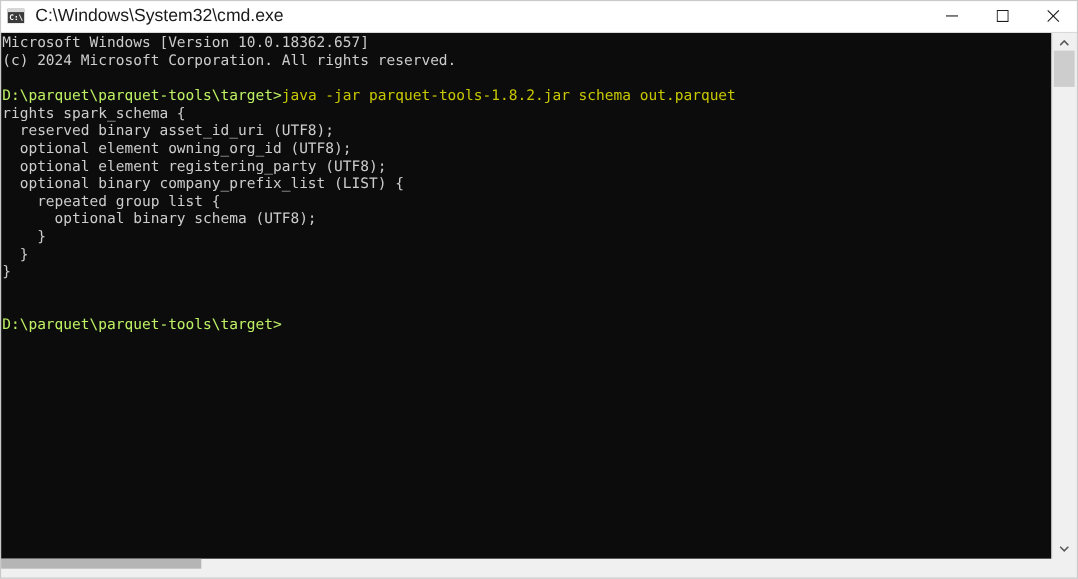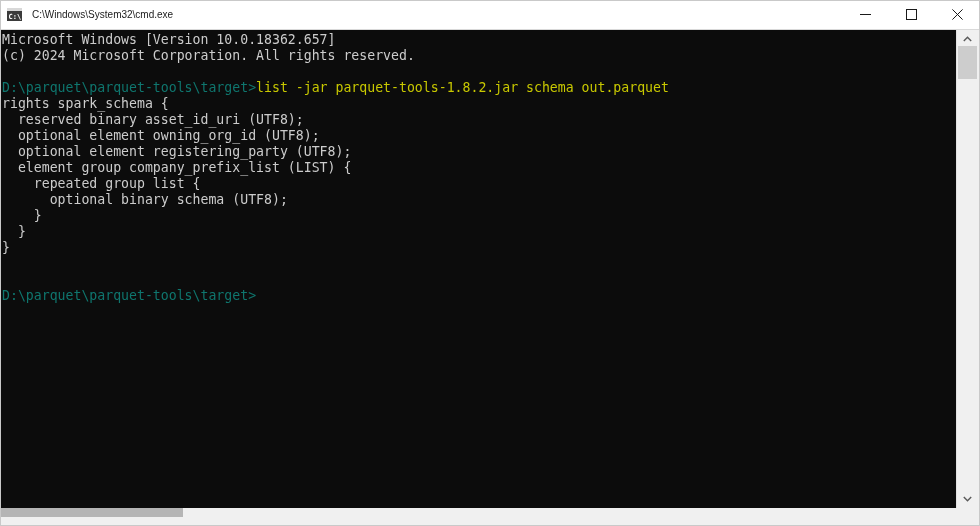--- a/index.html
+++ b/index.html
@@ -43,21 +43,21 @@
     min-width: 0;
   }
   .app-icon {
     width: 17px;
     height: 15px;
     flex: 0 0 auto;
     position: relative;
   }
   .title-text {
     margin-left: 9px;
-    font-size: 10px;
+    font-size: 16px;
     color: #1a1a1a;
     font-family: "Liberation Sans", sans-serif;
     white-space: nowrap;
     line-height: 1;
   }
 
   .win-buttons {
     display: flex;
     height: 30px;
     flex: 0 0 auto;
@@ -91,21 +91,21 @@
     top: 2px;
     margin: 0;
     padding: 0;
     font-family: "DejaVu Sans Mono", "Liberation Mono", monospace;
     font-size: 13.2px;
     line-height: 16px;
     letter-spacing: 0px;
     color: #cccccc;
     white-space: pre;
   }
-  .console-text .prompt { color: #0f766e; }
+  .console-text .prompt { color: #bef264; }
   .console-text .cmd { color: #c8c800; }
 
   
   .vscroll {
     position: absolute;
     right: 2px;
     top: 30px;
     width: 22px;
     height: 478px;
     background: #f0f0f0;
@@ -203,26 +203,26 @@
           <line x1="10.6" y1="0.4" x2="0.4" y2="10.6" stroke="#1a1a1a" stroke-width="1"></line>
         </svg>
       </button>
     </div>
   </div>
 
   <div class="console">
     <pre class="console-text" id="console-text"><span>Microsoft Windows [Version 10.0.18362.657]</span>
 <span>(c) 2024 Microsoft Corporation. All rights reserved.</span>
 <span></span>
-<span class="prompt">D:\parquet\parquet-tools\target&gt;</span><span class="cmd">list -jar parquet-tools-1.8.2.jar schema out.parquet</span>
+<span class="prompt">D:\parquet\parquet-tools\target&gt;</span><span class="cmd">java -jar parquet-tools-1.8.2.jar schema out.parquet</span>
 <span>rights spark_schema {</span>
 <span>  reserved binary asset_id_uri (UTF8);</span>
 <span>  optional element owning_org_id (UTF8);</span>
 <span>  optional element registering_party (UTF8);</span>
-<span>  element group company_prefix_list (LIST) {</span>
+<span>  optional binary company_prefix_list (LIST) {</span>
 <span>    repeated group list {</span>
 <span>      optional binary schema (UTF8);</span>
 <span>    }</span>
 <span>  }</span>
 <span>}</span>
 <span></span>
 <span></span>
 <span class="prompt">D:\parquet\parquet-tools\target&gt;</span></pre>
   </div>
 

